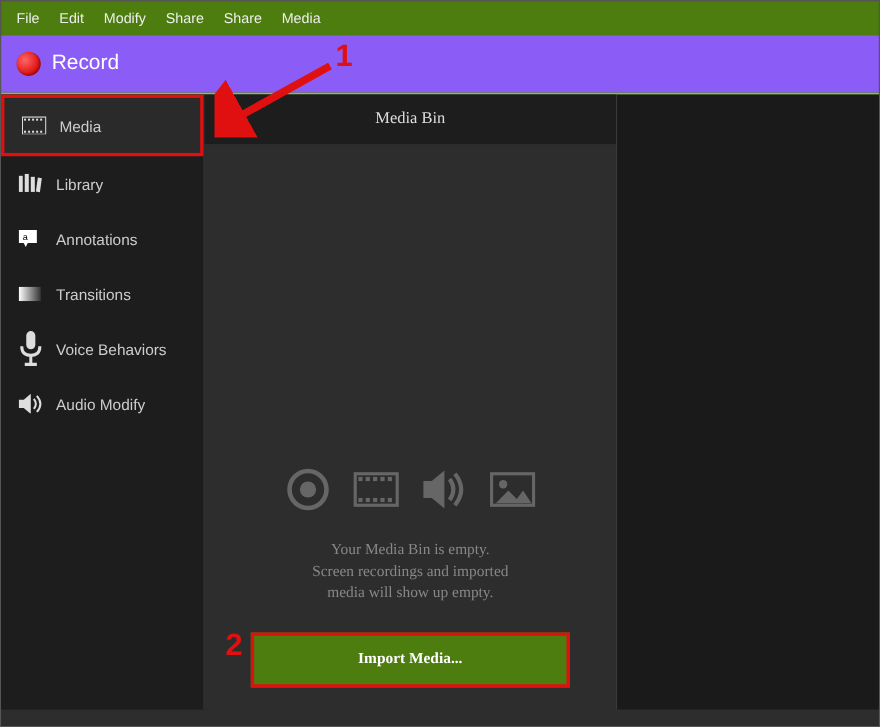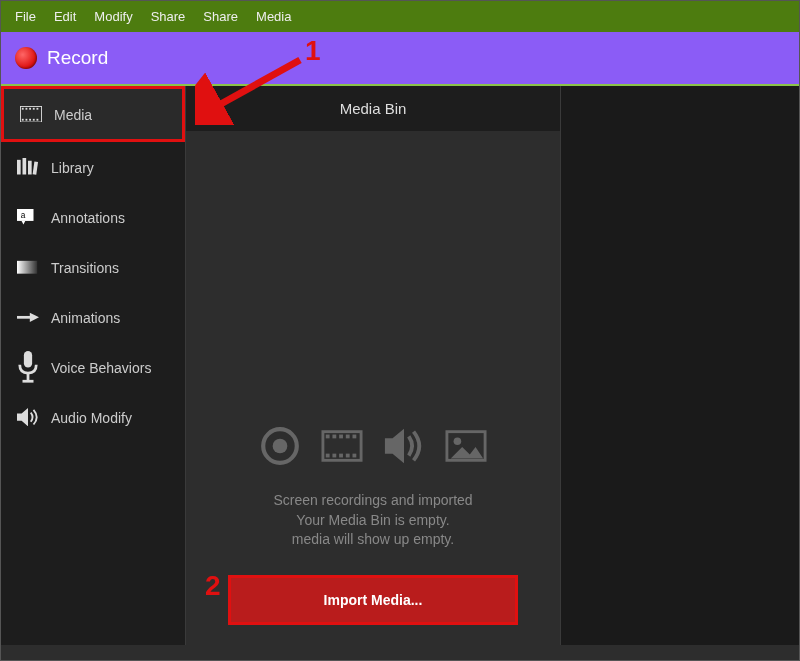--- a/index.html
+++ b/index.html
@@ -81,20 +81,21 @@
       display: flex;
       align-items: center;
       justify-content: center;
     }
     .sidebar-icon svg {
       fill: #ddd;
     }
     .content {
       flex: 1;
       display: flex;
+      font-family: Liberation Serif, serif;
     }
     .media-bin {
       width: 375px;
       background: #2d2d2d;
       display: flex;
       flex-direction: column;
       border-right: 1px solid #3a3a3a;
     }
     .media-bin-header {
       text-align: center;
@@ -124,21 +125,21 @@
       fill: #666;
     }
     .empty-text {
       text-align: center;
       font-size: 14px;
       color: #888;
       line-height: 1.4;
       margin-bottom: 25px;
     }
     .import-button {
-      background: #b91c1c;
+      background: #4d7c0f;
       color: #fff;
       font-size: 14px;
       font-weight: bold;
       padding: 14px 0;
       width: 290px;
       text-align: center;
       cursor: pointer;
       border: 3px solid #e01010;
     }
     .right-dark {
@@ -245,29 +246,20 @@
                 <stop offset="100%" stop-color="#333"></stop>
               </linearGradient>
             </defs>
             <rect x="0" y="2" width="22" height="14" fill="url(#g1)"></rect>
           </svg>
       </span>
       <span>Transitions</span>
     </div>
 
 
-    <div class="sidebar-item">
-      <span class="sidebar-icon">
-        <svg viewBox="0 0 24 16">
-            <line x1="0" y1="8" x2="16" y2="8" stroke="#ddd" stroke-width="3"></line>
-            <polygon points="14,3 24,8 14,13"></polygon>
-          </svg>
-      </span>
-      <span>Animations</span>
-    </div>
 
 
     <div class="sidebar-item">
       <span class="sidebar-icon">
         <svg viewBox="0 0 16 24">
             <rect x="5" y="0" width="6" height="12" rx="3"></rect>
             <path d="M2 10 Q2 16 8 16 Q14 16 14 10" fill="none" stroke="#ddd" stroke-width="2"></path>
             <line x1="8" y1="16" x2="8" y2="22" stroke="#ddd" stroke-width="2"></line>
             <line x1="4" y1="22" x2="12" y2="22" stroke="#ddd" stroke-width="2"></line>
           </svg>
@@ -323,22 +315,22 @@
           </span>
           <span>
             <svg viewBox="0 0 44 34">
                 <rect x="2" y="2" width="40" height="30" fill="none" stroke="#666" stroke-width="3"></rect>
                 <circle cx="13" cy="12" r="4" fill="#666"></circle>
                 <polygon points="6,30 18,18 26,26 32,18 40,30" fill="#666"></polygon>
               </svg>
           </span>
         </div>
         <div class="empty-text">
+          <div>Your Media Bin is empty.</div>
           <div>Screen recordings and imported</div>
-          <div>Your Media Bin is empty.</div>
           <div>media will show up empty.</div>
         </div>
         <div class="import-button">Import Media...</div>
       </div>
     </div>
     <div class="right-dark"></div>
   </div>
 </div>
 
 <div class="anno anno-1">1</div>

